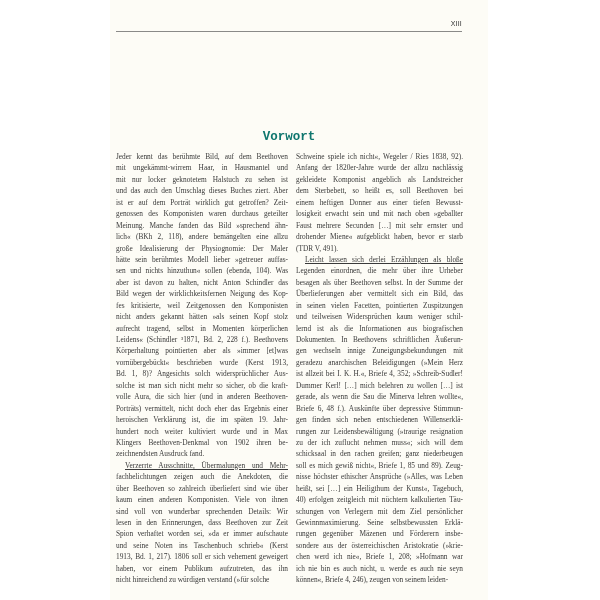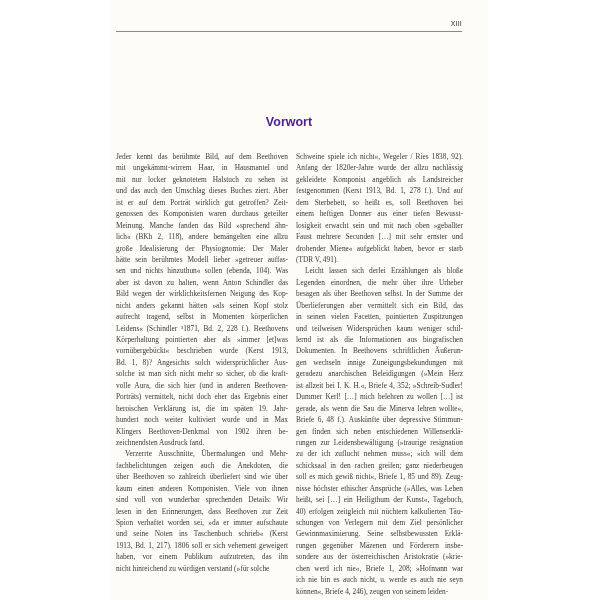--- a/index.html
+++ b/index.html
@@ -19,37 +19,37 @@
   .folio {
     position:absolute; right:0; top:2px;
     font-family:"Liberation Sans","DejaVu Sans",sans-serif;
     font-size:7px; color:#333; letter-spacing:0.2px;
   }
   .head-rule {
     position:absolute; left:116px; top:31px; width:346px; height:1px;
     background:#8a8a88;
   }
   .title {
-    position:absolute; left:116px; top:115px; width:346px; text-align:center;
-    font-family:Liberation Sans, sans-serif;
-    font-weight:bold; font-size:12.5px; color:#4c1d95;
+    position:absolute; left:116px; top:130px; width:346px; text-align:center;
+    font-family:Liberation Mono, monospace;
+    font-weight:bold; font-size:12.5px; color:#0f766e;
   }
   .col {
     position:absolute; top:151px; width:172px;
     font-size:7.35px; line-height:11.45px; color:#3a3a3a;
     text-align:justify;
   }
   .col.left { left:116px; }
   .col.right { left:296px; width:167px; }
   .col .line {
     display:block; white-space:nowrap; text-align:justify;
     text-align-last:justify; height:11.45px; overflow:hidden;
   }
   .col .line.last { text-align-last:left; }
-  .col .line.indent { padding-left:9px; }
+  .col .line.indent { padding-left:9px;text-decoration:underline; }
 </style>
 </head>
 <body>
 
 <div class="page"></div>
 
 <div class="running-head">
   <span class="folio">XIII</span>
 </div>
 <div class="head-rule"></div>
@@ -61,22 +61,23 @@
     <span class="line">mit ungekämmt-wirrem Haar, in Hausmantel und</span>
     <span class="line">mit nur locker geknotetem Halstuch zu sehen ist</span>
     <span class="line">und das auch den Umschlag dieses Buches ziert. Aber</span>
     <span class="line">ist er auf dem Porträt wirklich gut getroffen? Zeit-</span>
     <span class="line">genossen des Komponisten waren durchaus geteilter</span>
     <span class="line">Meinung. Manche fanden das Bild »sprechend ähn-</span>
     <span class="line">lich« (BKh 2, 118), andere bemängelten eine allzu</span>
     <span class="line">große Idealisierung der Physiognomie: Der Maler</span>
     <span class="line">hätte sein berühmtes Modell lieber »getreuer auffas-</span>
     <span class="line">sen und nichts hinzuthun« sollen (ebenda, 104). Was</span>
-    <span class="line">aber ist davon zu halten, wenn Anton Schindler das</span>
+    <span class="line">aber ist davon zu halten, nicht Anton Schindler das</span>
     <span class="line">Bild wegen der wirklichkeitsfernen Neigung des Kop-</span>
+    <span class="line">fes kritisierte, weil Zeitgenossen den Komponisten</span>
     <span class="line">nicht anders gekannt hätten »als seinen Kopf stolz</span>
     <span class="line">aufrecht tragend, selbst in Momenten körperlichen</span>
     <span class="line">Leidens« (Schindler ³1871, Bd. 2, 228 f.). Beethovens</span>
     <span class="line">Körperhaltung pointierten aber als »immer [et]was</span>
     <span class="line">vornübergebückt« beschrieben wurde (Kerst 1913,</span>
     <span class="line">Bd. 1, 8)? Angesichts solch widersprüchlicher Aus-</span>
     <span class="line">solche ist man sich nicht mehr so sicher, ob die kraft-</span>
     <span class="line">volle Aura, die sich hier (und in anderen Beethoven-</span>
     <span class="line">Porträts) vermittelt, nicht doch eher das Ergebnis einer</span>
     <span class="line">heroischen Verklärung ist, die im späten 19. Jahr-</span>
@@ -92,21 +93,20 @@
     <span class="line">Spion verhaftet worden sei, »da er immer aufschaute</span>
     <span class="line">und seine Noten ins Taschenbuch schrieb« (Kerst</span>
     <span class="line">1913, Bd. 1, 217). 1806 soll er sich vehement geweigert</span>
     <span class="line">haben, vor einem Publikum aufzutreten, das ihn</span>
     <span class="line last">nicht hinreichend zu würdigen verstand (»für solche</span>
   </div>
 <div class="col right" id="colR">
     <span class="line">Schweine spiele ich nicht«, Wegeler / Ries 1838, 92).</span>
     <span class="line">Anfang der 1820er-Jahre wurde der allzu nachlässig</span>
     <span class="line">gekleidete Komponist angeblich als Landstreicher</span>
-    <span class="line">festgenommen (Kerst 1913, Bd. 1, 278 f.). Und auf</span>
     <span class="line">dem Sterbebett, so heißt es, soll Beethoven bei</span>
     <span class="line">einem heftigen Donner aus einer tiefen Bewusst-</span>
     <span class="line">losigkeit erwacht sein und mit nach oben »geballter</span>
     <span class="line">Faust mehrere Secunden […] mit sehr ernster und</span>
     <span class="line">drohender Miene« aufgeblickt haben, bevor er starb</span>
     <span class="line last">(TDR V, 491).</span>
     <span class="line indent">Leicht lassen sich derlei Erzählungen als bloße</span>
     <span class="line">Legenden einordnen, die mehr über ihre Urheber</span>
     <span class="line">besagen als über Beethoven selbst. In der Summe der</span>
     <span class="line">Überlieferungen aber vermittelt sich ein Bild, das</span>

